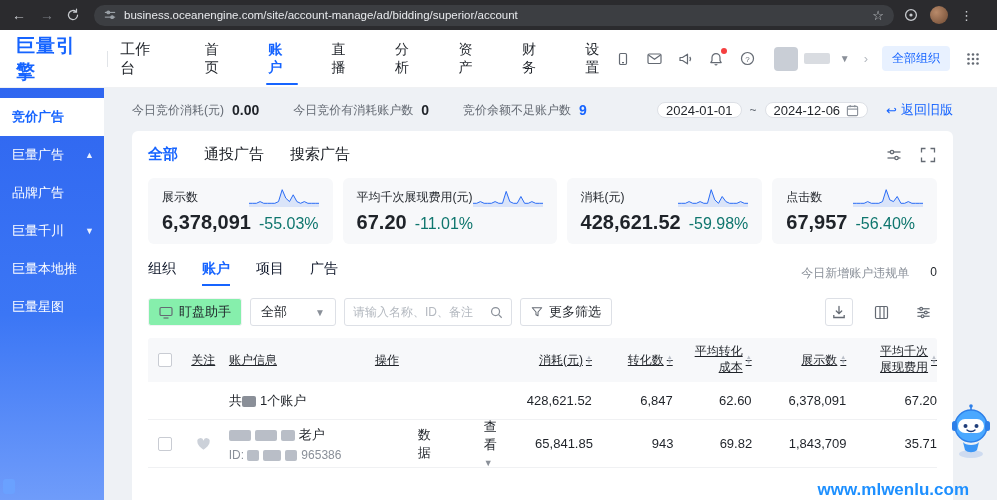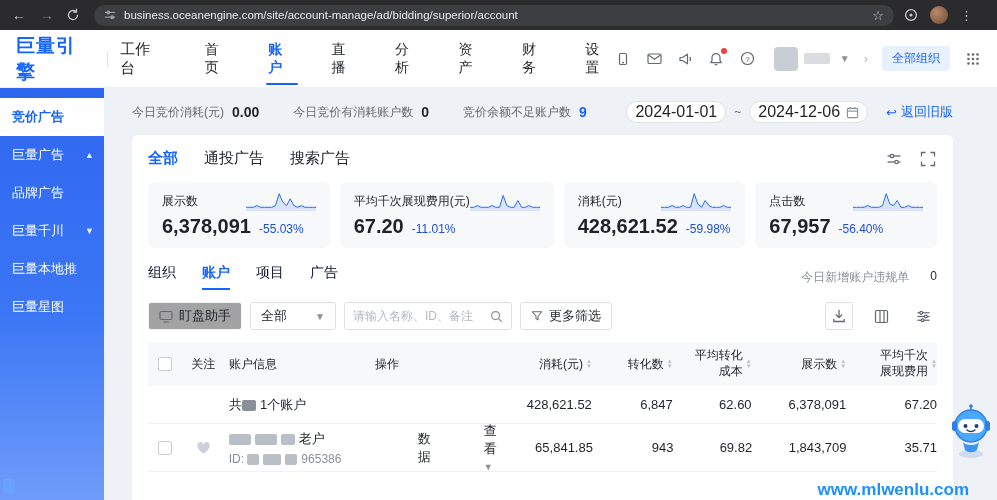--- a/index.html
+++ b/index.html
@@ -42,62 +42,62 @@
   .side-chev { font-size:9px; opacity:.9; }
   .main { flex:1; position:relative; overflow:hidden; }
 
   
   .statsbar { display:flex; align-items:center; margin:13px 44px 0 28px; gap:34px; }
   .stat { display:flex; align-items:center; gap:8px; white-space:nowrap; }
   .stat .lbl { font-size:12px; color:#646a73; }
   .stat .val { font-size:14px; font-weight:700; color:#1f2329; }
   .stat .val.blue { color:#1664ff; }
   .stats-right { margin-left:auto; display:flex; align-items:center; gap:8px; }
-  .datebox { background:#fff; border:1px solid #dde0e6; border-radius:11px; height:22px; display:flex; align-items:center; padding:0 8px; font-size:16px; color:#1f2329; gap:6px; }
+  .datebox { background:#fff; border:1px solid #dde0e6; border-radius:11px; height:16px; display:flex; align-items:center; padding:0 8px; font-size:13px; color:#1f2329; gap:6px; }
   .tilde { color:#646a73; font-size:12px; }
   .backlink { color:#1664ff; font-size:13px; display:flex; align-items:center; gap:4px; margin-left:10px; white-space:nowrap; cursor:pointer; }
 
   
   .card { background:#fff; border-radius:6px; margin:12px 44px 0 28px; padding:14px 16px; height:400px; }
   .adtabs { display:flex; align-items:center; gap:26px; }
   .adtab { font-size:15px; color:#1f2329; cursor:pointer; }
   .adtab.active { color:#1664ff; font-weight:600; }
   .adtabs-right { margin-left:auto; display:flex; gap:16px; }
   .icon-plain { width:18px; height:18px; display:flex; align-items:center; justify-content:center; cursor:pointer; }
 
   .metrics { display:flex; gap:10px; margin-top:14px; }
   .metric { flex:1; background:#f7f8fa; border-radius:6px; padding:9px 14px 10px; }
   .metric .top { display:flex; justify-content:space-between; align-items:flex-start; }
   .metric .mlbl { font-size:12px; color:#1f2329; padding-top:2px; white-space:nowrap; }
   .metric .bottom { display:flex; align-items:baseline; gap:8px; margin-top:4px; }
   .metric .mval { font-size:20px; font-weight:700; color:#1f2329; }
-  .metric .mdelta { font-size:12px; color:#1d4ed8; }
+  .metric .mdelta { font-size:16px; color:#0f766e; }
 
   .listtabs { display:flex; align-items:center; gap:26px; margin-top:16px; }
   .ltab { font-size:14px; color:#0f172a; cursor:pointer; position:relative; padding-bottom:8px; }
   .ltab.active { color:#1664ff; font-weight:600; }
   .ltab.active::after { content:""; position:absolute; left:0; right:0; bottom:0; height:2px; background:#1664ff; }
   .listtabs-right { margin-left:auto; font-size:12px; color:#8a9099; display:flex; gap:21px; }
   .listtabs-right b { color:#1f2329; font-weight:400; }
 
   .toolbar { display:flex; align-items:center; gap:8px; margin-top:12px; }
   .btn { height:28px; background:#fff; border:1px solid #dde0e6; border-radius:3px; display:flex; align-items:center; gap:6px; padding:0 10px; font-size:13px; color:#1f2329; cursor:pointer; white-space:nowrap; }
-  .btn.gray { background:#a3a3a3; border-color:#f2f3f5; }
+  .btn.gray { background:#86efac; border-color:#f2f3f5; }
   .select { width:86px; justify-content:space-between; }
   .searchbox { width:168px; height:28px; border:1px solid #dde0e6; border-radius:3px; display:flex; align-items:center; padding:0 8px; gap:6px; background:#fff; }
   .searchbox input { border:none; outline:none; flex:1; font-size:12px; color:#1f2329; min-width:0; font-family:inherit; }
   .searchbox input::placeholder { color:#b4b9c0; }
   .toolbar-right { margin-left:auto; display:flex; align-items:center; gap:14px; }
   .iconbtn { width:28px; height:28px; border:1px solid #dde0e6; border-radius:3px; display:flex; align-items:center; justify-content:center; cursor:pointer; background:#fff; }
   .iconbtn.noborder { border:none; }
 
   
   .table { margin-top:12px; }
   .tr { display:flex; align-items:center; }
-  .thead { background:#f7f8fa; height:44px; font-size:12px; color:#1f2329; border-radius:3px 3px 0 0; }
+  .thead { background:#f7f8fa; height:44px; font-size:12px; color:#1f2329; border-radius:3px 3px 0 0;text-decoration:underline; }
   .trow { border-bottom:1px solid #f0f1f3; }
   .t-summary { height:38px; font-size:13px; color:#1f2329; }
   .t-data { height:48px; font-size:13px; color:#1f2329; }
   .col-cb { width:34px; display:flex; justify-content:center; }
   .col-follow { width:44px; display:flex; justify-content:center; font-size:12px; }
   .col-account { flex:1; padding-left:4px; min-width:150px; }
   .col-ops { width:118px; display:flex; align-items:center; gap:10px; }
   .num { display:flex; align-items:center; justify-content:flex-end; gap:3px; text-align:right; }
   .col-cost { width:102px; }
   .col-conv { width:82px; }

